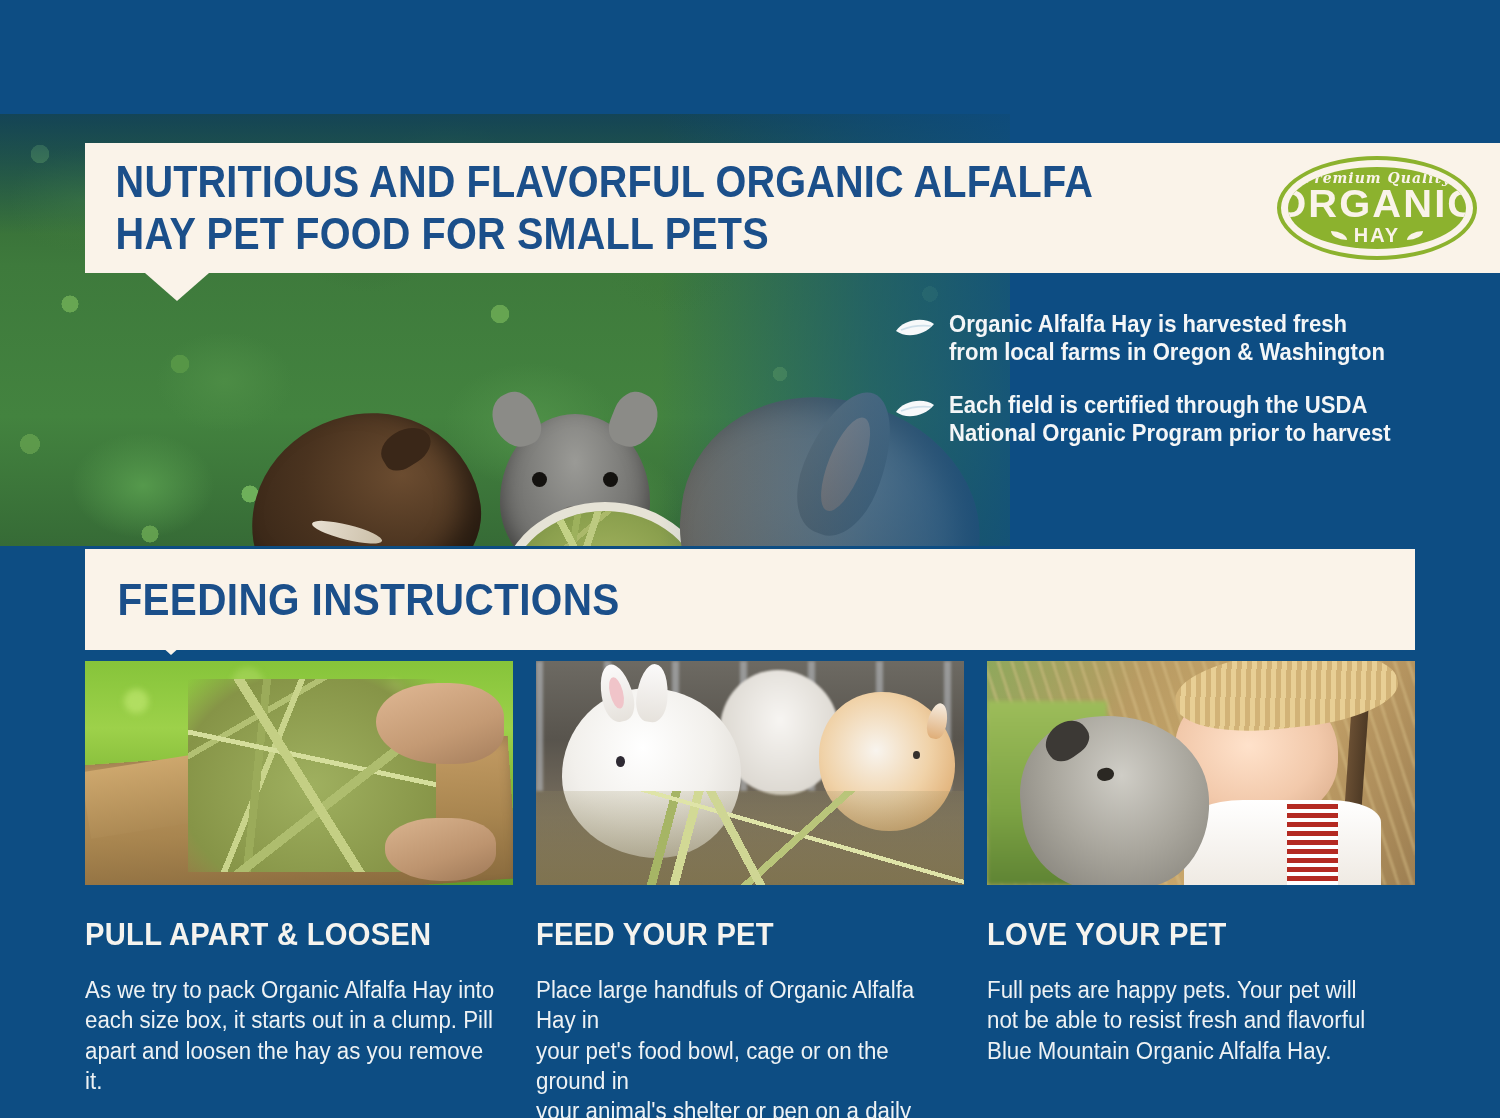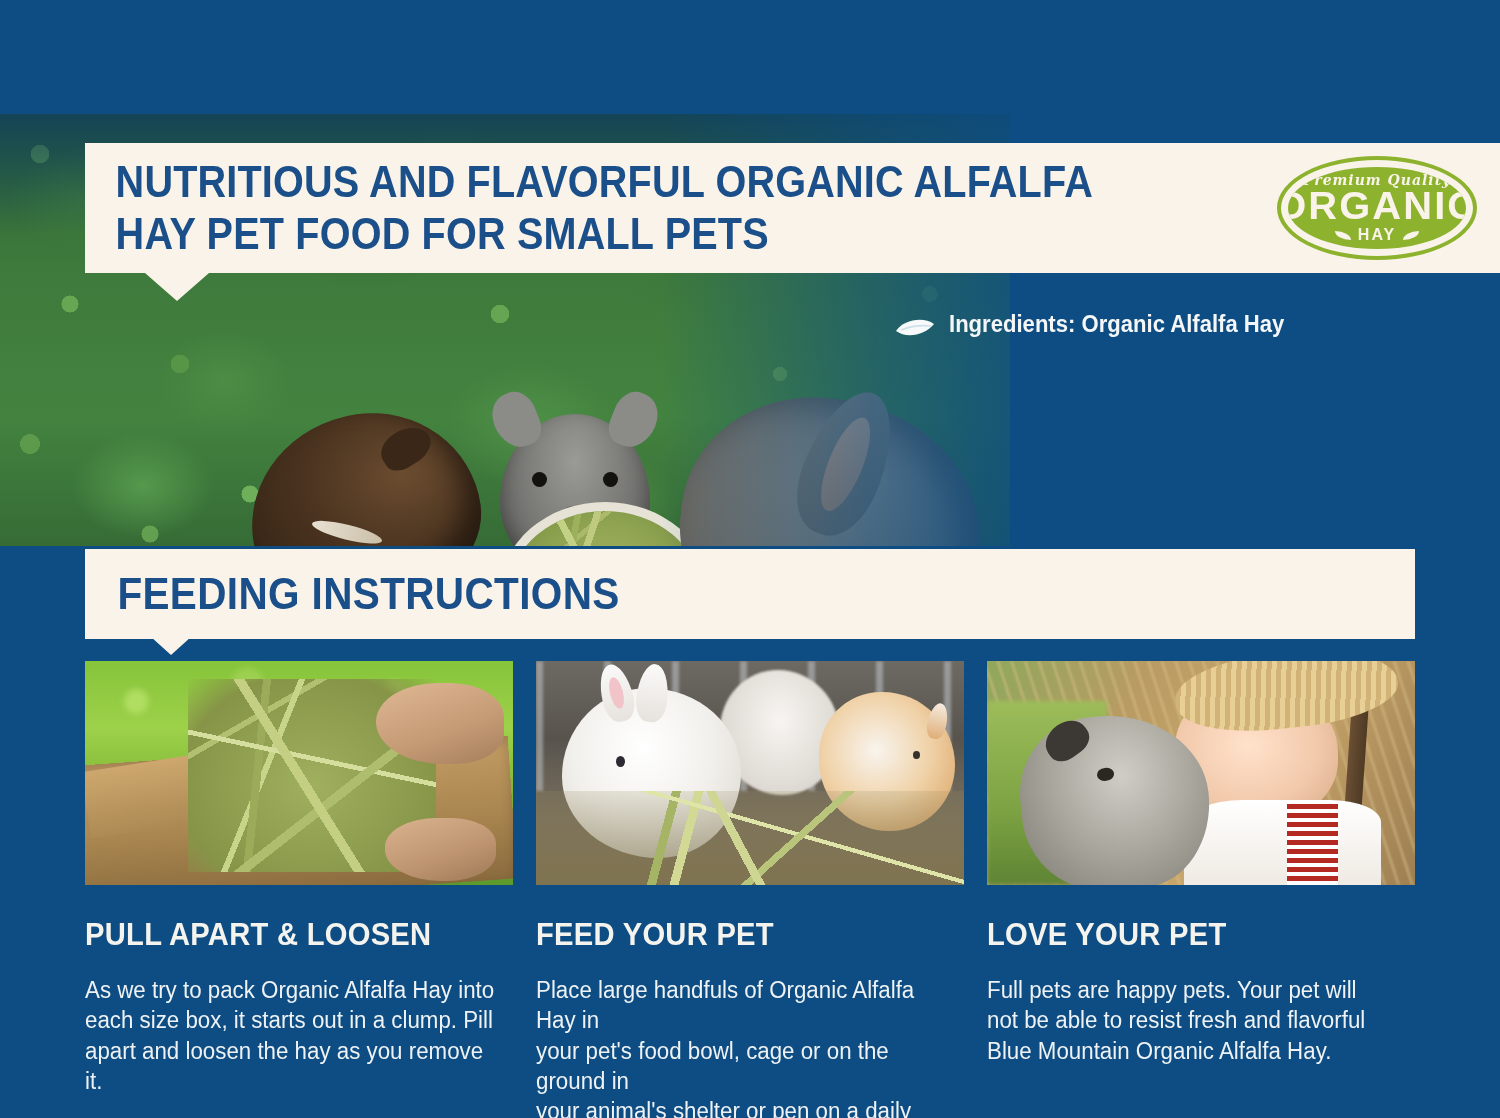--- a/index.html
+++ b/index.html
@@ -298,21 +298,21 @@
   }
   .badge-hay-row {
     display: flex;
     align-items: center;
     gap: 7px;
     margin-top: 1px;
   }
   .badge-hay {
     font-family: "Liberation Sans Narrow", "Liberation Sans", sans-serif;
     font-weight: 700;
-    font-size: 16px;
+    font-size: 20px;
     color: #faf3e9;
     letter-spacing: 2px;
   }
   .badge-leaf {
     width: 16px; height: 9px;
     background: #faf3e9;
     border-radius: 0 100% 0 100%;
   }
   .badge-leaf.flip { transform: scaleX(-1); }
 
@@ -360,21 +360,21 @@
     color: #f4f6f7;
     transform: scaleX(0.96);
     transform-origin: left top;
     white-space: pre-line;
   }
 
   
   .feeding-panel {
     position: absolute;
     left: 85px; top: 549px;
-    width: 1330px; height: 90px;
+    width: 1330px; height: 101px;
     background: #faf3e9;
     display: flex;
     align-items: center;
     z-index: 6;
   }
   .feeding-notch {
     position: absolute;
     left: 140px; top: 627px;
     width: 0; height: 0;
     border-left: 31px solid transparent;
@@ -595,21 +595,30 @@
   </div>
   <div class="title-notch"></div>
 
 
   <div class="bullets">
     <div class="bullet-row">
       <svg class="bullet-leaf" viewBox="0 0 40 22">
         <path d="M1 13 C8 2, 28 -2, 39 6 C30 17, 12 21, 1 13 Z" fill="#f7f9fa"></path>
         <path d="M6 12 C16 8, 27 7, 36 8" stroke="#cfe0ea" stroke-width="1.6" fill="none"></path>
       </svg>
-      <div class="bullet-text">Ingredients: Organic Alfalfa Hay</div>
+      <div class="bullet-text">Organic Alfalfa Hay is harvested fresh
+from local farms in Oregon &amp; Washington</div>
+    </div>
+    <div class="bullet-row">
+      <svg class="bullet-leaf" viewBox="0 0 40 22">
+        <path d="M1 13 C8 2, 28 -2, 39 6 C30 17, 12 21, 1 13 Z" fill="#f7f9fa"></path>
+        <path d="M6 12 C16 8, 27 7, 36 8" stroke="#cfe0ea" stroke-width="1.6" fill="none"></path>
+      </svg>
+      <div class="bullet-text">Each field is certified through the USDA
+National Organic Program prior to harvest</div>
     </div>
   </div>
 
   <div class="feeding-panel">
     <div class="feeding-text">FEEDING INSTRUCTIONS</div>
   </div>
   <div class="feeding-notch"></div>
 
   <div class="steps">
 

